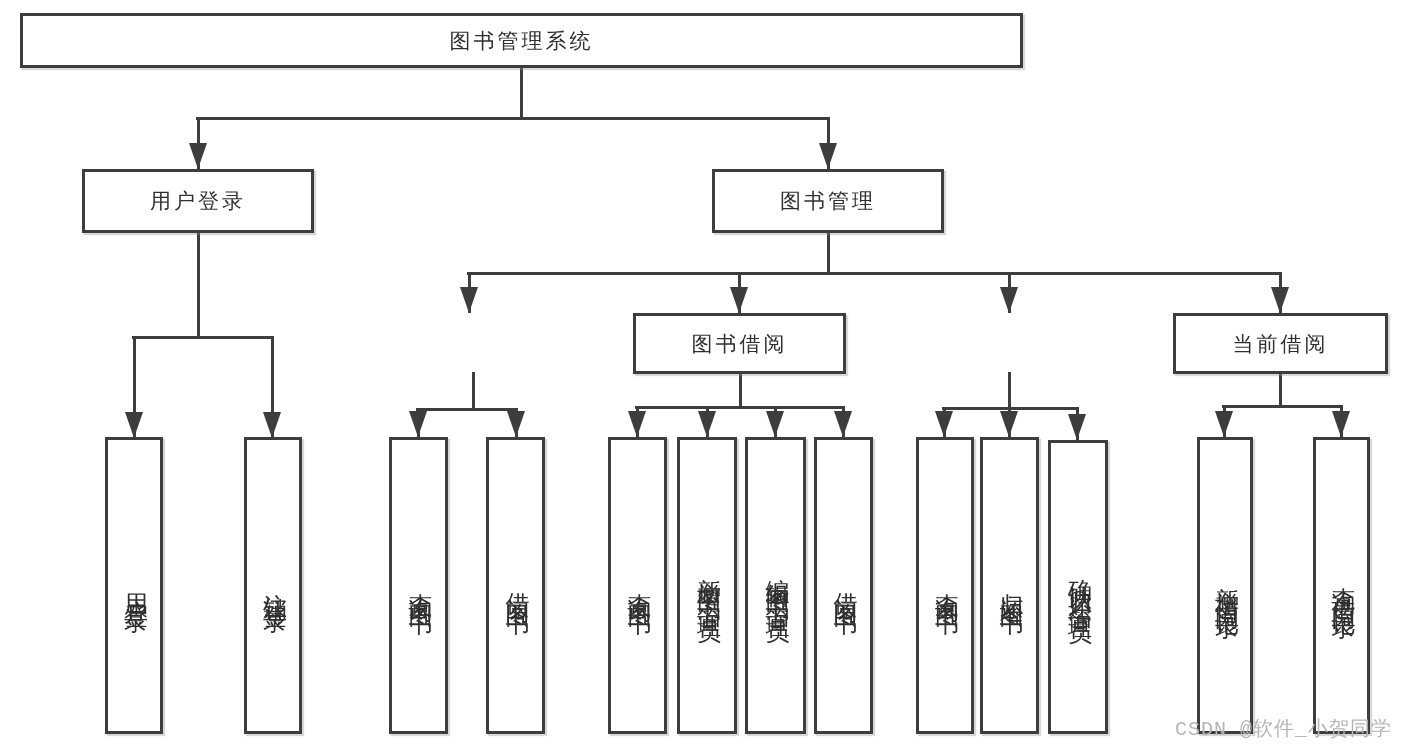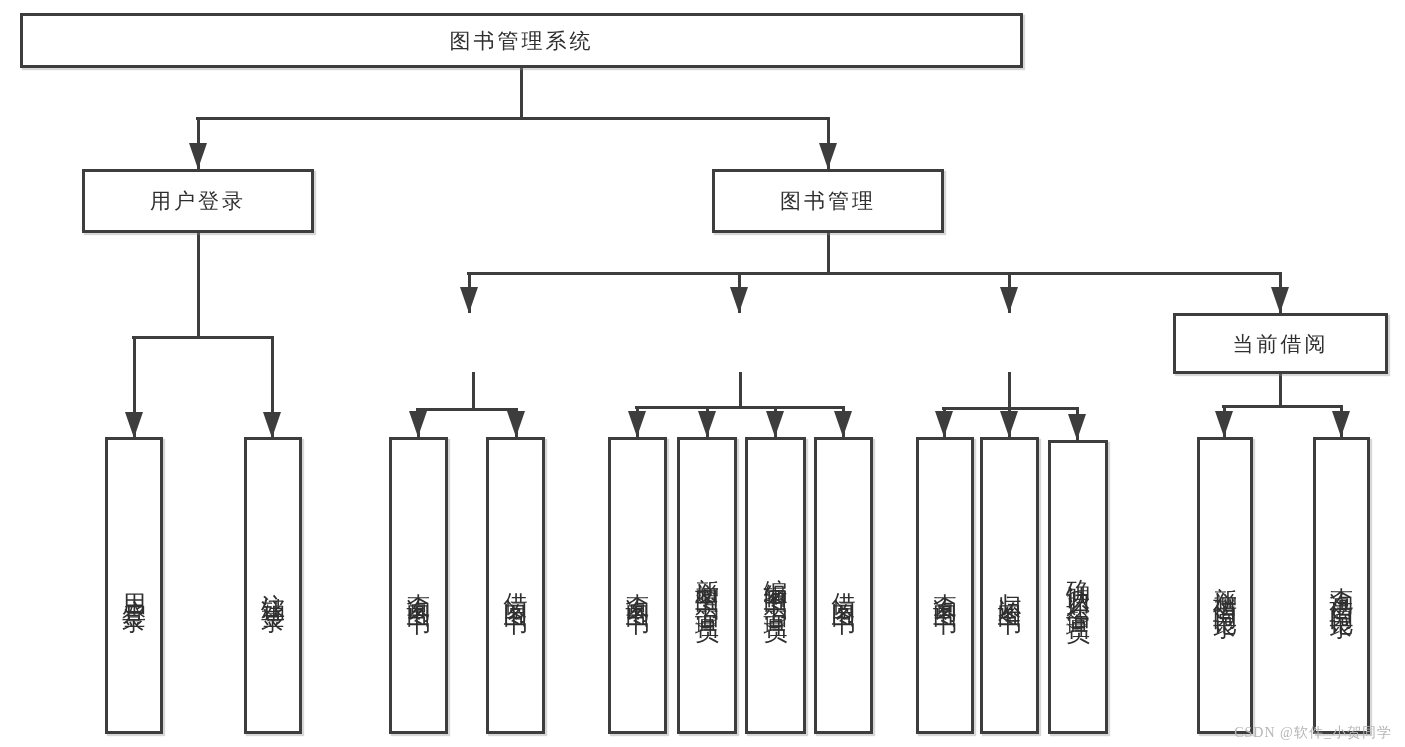--- a/index.html
+++ b/index.html
@@ -1,20 +1,20 @@
 <!DOCTYPE html>
 <html style="--line: #3d3d3d; --text: #2f2f2f; --wm: #b5b5b5; --bg: #ffffff;"><head>
 <meta charset="utf-8">
 <style>
   html,body{margin:0;padding:0;background:#fff;}
   .canvas{
     position:relative;
     width:1405px;height:747px;
     background:var(--bg,#ffffff);
-    font-family:Liberation Serif, serif;
+    font-family:Liberation Mono, monospace;
     overflow:hidden;
   }
   .node{
     position:absolute;
     box-sizing:border-box;
     border:3px solid var(--line,#3d3d3d);
     background:#fff;
     display:flex;align-items:center;justify-content:center;
     color:var(--text,#2f2f2f);
     box-shadow:2px 2px 1px rgba(140,140,140,0.35);
@@ -35,21 +35,21 @@
   .vl{position:absolute;width:3px;background:var(--line,#3d3d3d);z-index:1;}
   .hl{position:absolute;height:3px;background:var(--line,#3d3d3d);z-index:1;}
   .ah{
     position:absolute;width:0;height:0;z-index:1;
     border-left:9px solid transparent;
     border-right:9px solid transparent;
     border-top:26px solid var(--line,#3d3d3d);
   }
   .wm{
     position:absolute;right:13px;bottom:5px;
-    font-size:14px;letter-spacing:1px;
+    font-size:20px;letter-spacing:1px;
     color:var(--wm,#b5b5b5);
     z-index:5;white-space:nowrap;
   }
 </style>
 </head>
 <body>
 
 <div class="canvas">
 
   <div class="vl" style="left:520px;top:63px;height:55px"></div>
@@ -115,20 +115,23 @@
     <span class="label">图书管理系统</span>
   </div>
 
   <div class="node h" style="left:82px;top:169px;width:232px;height:64px">
     <span class="label">用户登录</span>
   </div>
   <div class="node h" style="left:712px;top:169px;width:232px;height:64px">
     <span class="label">图书管理</span>
   </div>
 
+  <div class="node h" style="left:633px;top:313px;width:213px;height:61px">
+    <span class="label">图书借阅</span>
+  </div>
   <div class="node h" style="left:1173px;top:313px;width:215px;height:61px">
     <span class="label">当前借阅</span>
   </div>
 
   <div class="node v" style="left:105px;top:437px;width:58px;height:297px">
     <span class="label">用户登录</span>
   </div>
   <div class="node v" style="left:244px;top:437px;width:58px;height:297px">
     <span class="label">注销登录</span>
   </div>

